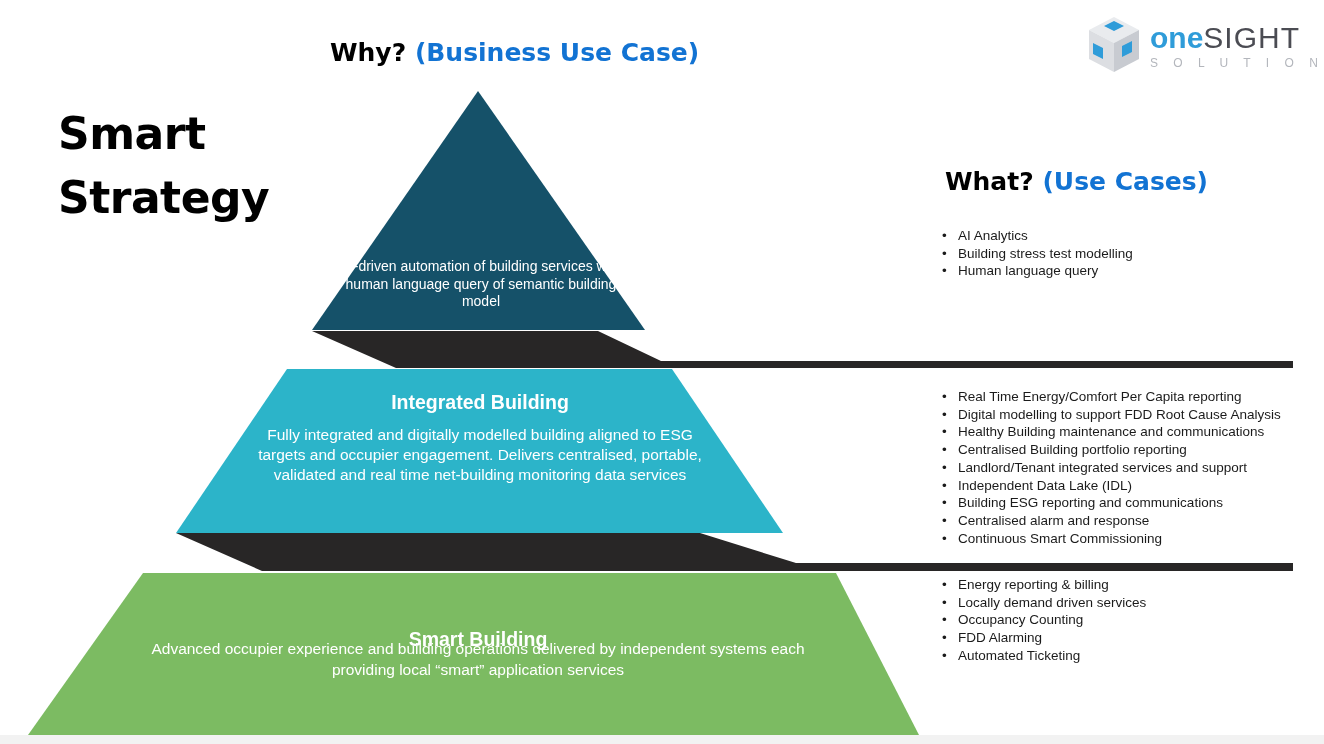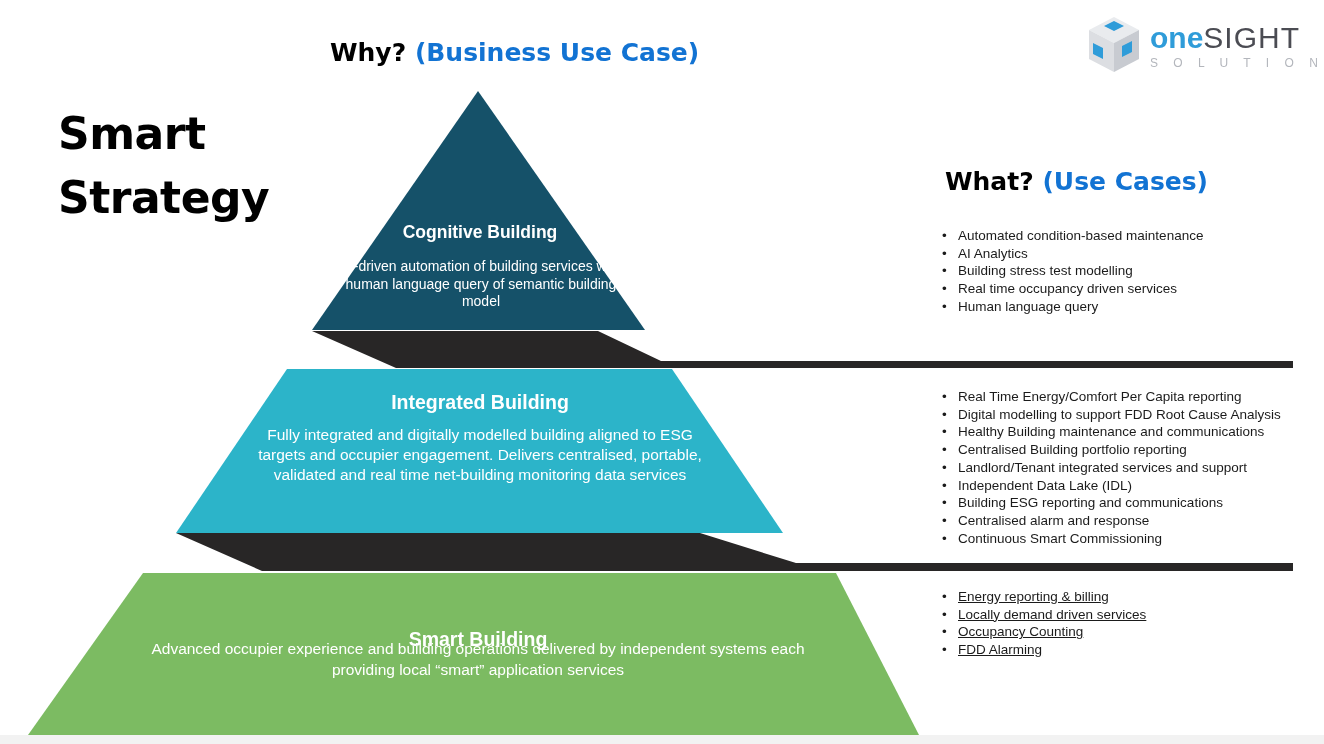--- a/index.html
+++ b/index.html
@@ -44,21 +44,21 @@
   .d3{left:145px;top:639px;width:666px;font-size:15.5px;line-height:20.5px;}
 
   .uc{
     position:absolute;margin:0;padding:0;list-style:none;
     font-size:13.5px;line-height:17.7px;color:#1b1b1b;
   }
   .uc li{position:relative;padding-left:18px;white-space:pre-line;}
   .uc li::before{content:"\2022";position:absolute;left:2px;top:0;}
   .uc.l1{left:940px;top:227px;width:372px;}
   .uc.l2{left:940px;top:388px;width:376px;}
-  .uc.l3{left:940px;top:588px;width:300px;text-decoration:underline;}
+  .uc.l3{left:940px;top:576px;width:300px;}
 
   .logo{position:absolute;left:1085px;top:14px;display:flex;align-items:flex-start;gap:7px;}
   .logo-text{display:flex;flex-direction:column;padding-top:9px;}
   .logo-line1{font-size:30px;line-height:30px;white-space:nowrap;}
   .logo-one{color:#2f9cd9;font-weight:bold;letter-spacing:0;}
   .logo-sight{color:#4b4c53;font-weight:normal;letter-spacing:1px;}
   .logo-sub{font-size:12px;letter-spacing:6px;color:#b3b6bc;margin-top:3px;white-space:nowrap;}
 </style>
 </head>
 <body>
@@ -88,47 +88,45 @@
       <polygon points="29,7 39,12 29,17 19,12" fill="#2f9cd9"></polygon>
       <polygon points="8,29 18,34 18,45 8,40" fill="#2f9cd9"></polygon>
       <polygon points="37,32 47,27 47,38 37,43" fill="#2f9cd9"></polygon>
     </svg>
     <div class="logo-text">
       <div class="logo-line1"><span class="logo-one">one</span><span class="logo-sight">SIGHT</span></div>
       <div class="logo-sub">S O L U T I O N S</div>
     </div>
   </div>
 
-  <div class="lvl-title t1">Cognitive Building</div>
   <div class="lvl-desc d1">AI-driven automation of building services with human language query of semantic building model</div>
 
   <div class="lvl-title t2">Integrated Building</div>
   <div class="lvl-desc d2">Fully integrated and digitally modelled building aligned to ESG targets and occupier engagement.  Delivers centralised, portable, validated and real time net-building monitoring data services</div>
 
   <div class="lvl-title t3">Smart Building</div>
   <div class="lvl-desc d3">Advanced occupier experience and building operations delivered by independent systems each providing local “smart” application services</div>
 
   <ul class="uc l1">
-      <li>Automated condition-based maintenance</li>
       <li>AI Analytics</li>
       <li>Building stress test modelling</li>
-      <li>Real time occupancy driven services</li>
       <li>Human language query</li>
     </ul>
   <ul class="uc l2">
       <li>Real Time Energy/Comfort Per Capita reporting</li>
       <li>Digital modelling to support FDD Root Cause Analysis</li>
       <li>Healthy Building maintenance and communications</li>
       <li>Centralised Building portfolio reporting</li>
       <li>Landlord/Tenant integrated services and support</li>
       <li>Independent Data Lake (IDL)</li>
       <li>Building ESG reporting and communications</li>
       <li>Centralised alarm and response</li>
       <li>Continuous Smart Commissioning</li>
     </ul>
   <ul class="uc l3">
       <li>Energy reporting &amp; billing</li>
       <li>Locally demand driven services</li>
       <li>Occupancy Counting</li>
       <li>FDD Alarming</li>
+      <li>Automated Ticketing</li>
     </ul>
 
 </div>
 
 </body></html>

